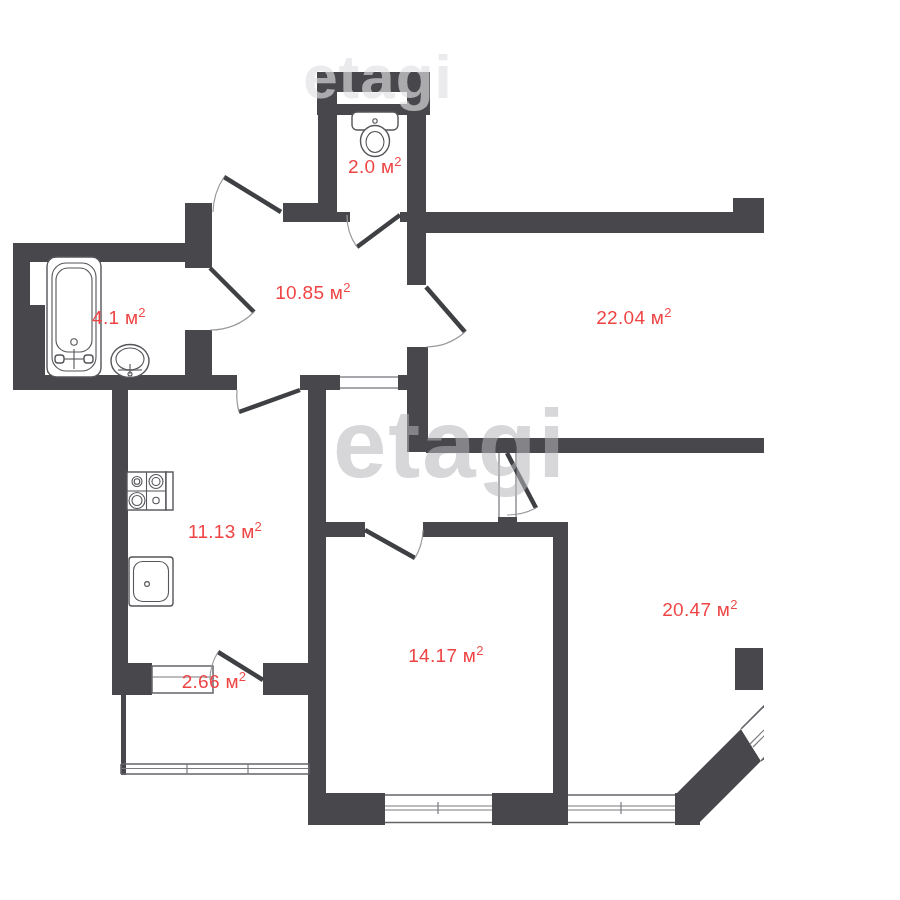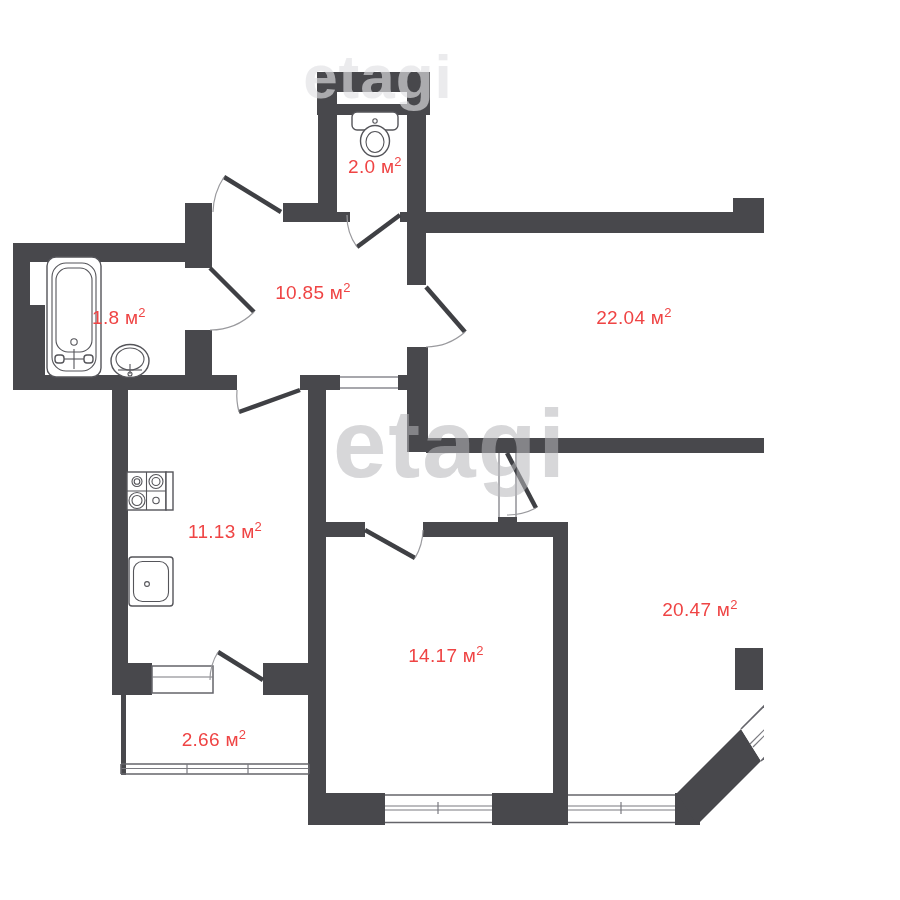--- a/index.html
+++ b/index.html
@@ -227,28 +227,28 @@
   <div class="room-label" style="left:375px;top:167px;">
     <span>2.0 м</span><sup>2</sup>
   </div>
   <div class="room-label" style="left:313px;top:293px;">
     <span>10.85 м</span><sup>2</sup>
   </div>
   <div class="room-label" style="left:634px;top:318px;">
     <span>22.04 м</span><sup>2</sup>
   </div>
   <div class="room-label" style="left:119px;top:318px;">
-    <span>1.8 м</span><sup>2</sup>
+    <span>4.1 м</span><sup>2</sup>
   </div>
   <div class="room-label" style="left:225px;top:532px;">
     <span>11.13 м</span><sup>2</sup>
   </div>
   <div class="room-label" style="left:446px;top:656px;">
     <span>14.17 м</span><sup>2</sup>
   </div>
   <div class="room-label" style="left:700px;top:590px;margin-top:20px;">
     <span>20.47 м</span><sup>2</sup>
   </div>
-  <div class="room-label" style="left:214px;top:740px;">
+  <div class="room-label" style="left:214px;top:682px;">
     <span>2.66 м</span><sup>2</sup>
   </div>
 
 </div>
 
 </body></html>

